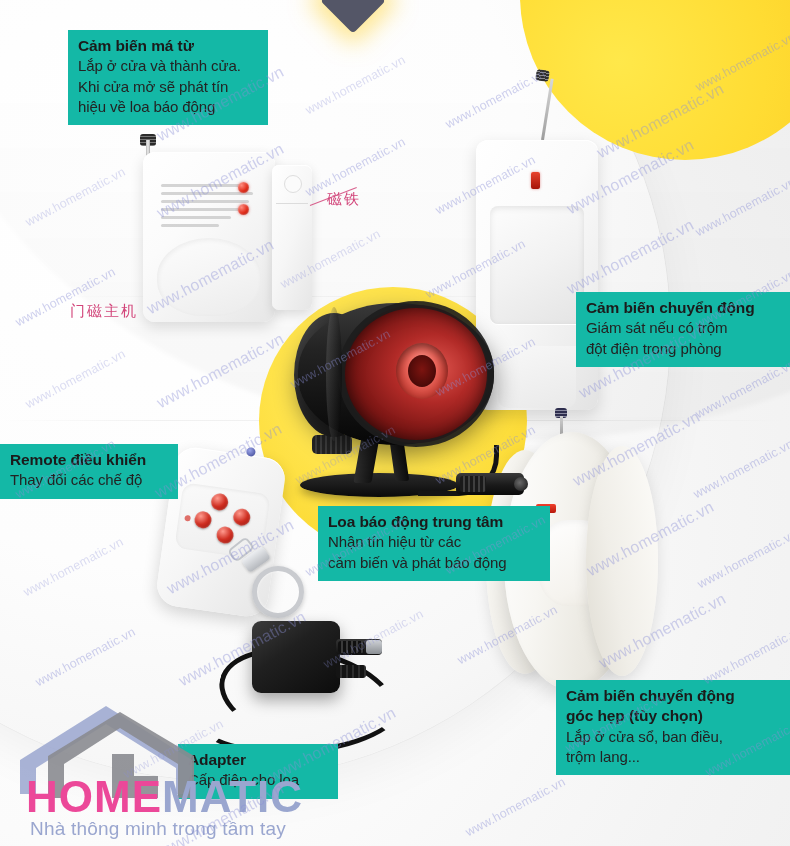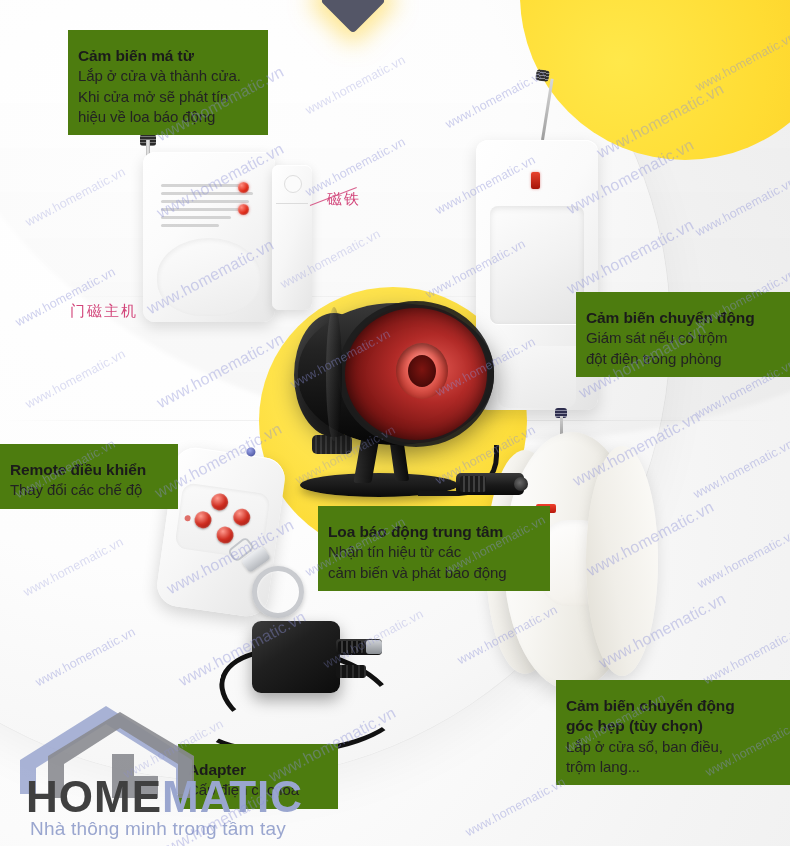--- a/index.html
+++ b/index.html
@@ -163,28 +163,28 @@
       background:repeating-linear-gradient(to right,#101010 0 3px,#3a3a3a 3px 5px);border-radius:3px;}
   .adapter .prong .metal{position:absolute;left:30px;top:1px;width:16px;height:14px;border-radius:3px;
       background:linear-gradient(to bottom,#cfd2d6,#8b8f94);}
   .adapter .neck{position:absolute;left:84px;top:44px;width:30px;height:13px;border-radius:3px;
       background:repeating-linear-gradient(to right,#141414 0 4px,#2e2e2e 4px 6px);}
   .wire{position:absolute;border:5px solid #111;border-radius:50%;}
   .wire1{left:218px;top:650px;width:170px;height:86px;border-color:#111 transparent transparent #111;transform:rotate(12deg);}
   .wire2{left:196px;top:672px;width:196px;height:72px;border-color:transparent transparent #111 transparent;transform:rotate(-4deg);}
 
   
-  .cap{position:absolute;background:#4d7c0f;padding:16px 10px 8px 10px;box-sizing:border-box;}
+  .cap{position:absolute;background:#14b8a6;padding:6px 10px 8px 10px;box-sizing:border-box;}
   .cap .t{font-weight:bold;font-size:15.5px;color:#1b1b1b;line-height:1.32;letter-spacing:-.1px;}
   .cap .b{font-size:15px;color:#232323;line-height:1.34;letter-spacing:-.1px;}
 
   
   .logo{position:absolute;left:8px;top:698px;width:320px;height:142px;}
   .logo-word{position:absolute;left:18px;top:74px;font-size:44px;letter-spacing:1px;font-weight:bold;}
-  .logo-word .a{color:#404040;text-align:center;}
+  .logo-word .a{color:#ec4899;text-align:center;}
   .logo-word .b{color:#9aa6cf;}
   .logo-tag{position:absolute;left:22px;top:120px;font-size:19px;color:#9aa6cf;letter-spacing:.2px;}
 </style>
 </head>
 <body>
 
 <div id="stage">
 
   <div class="bg-wash"></div>
   <div class="big-circle"></div>

